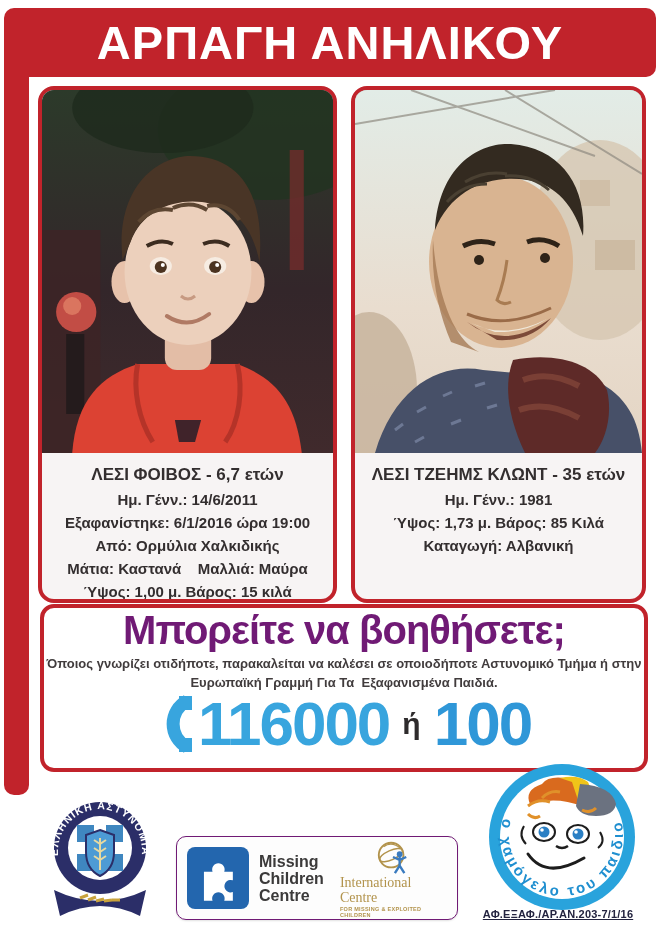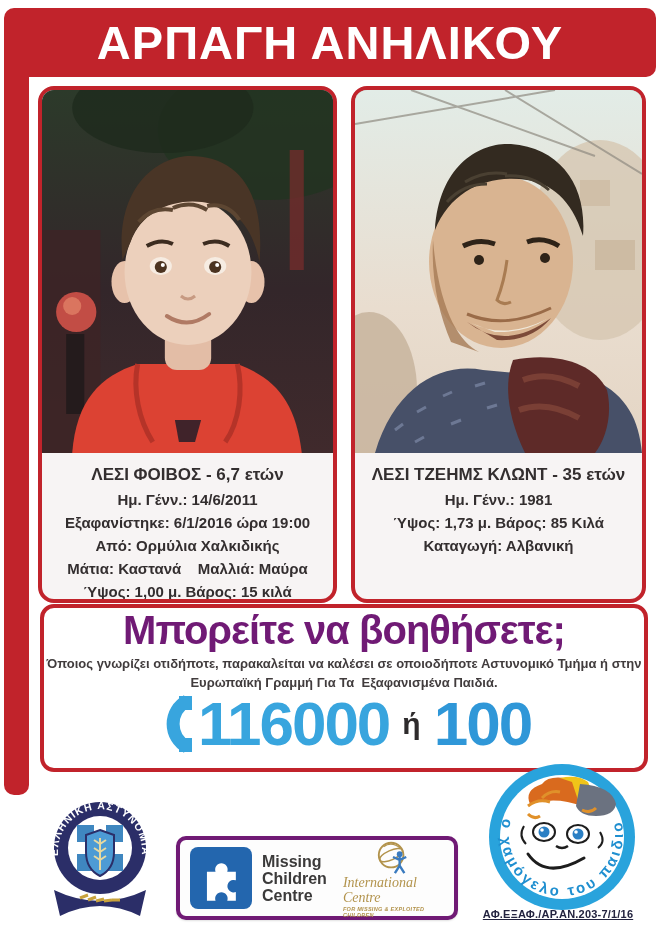--- a/index.html
+++ b/index.html
@@ -26,26 +26,26 @@
             border:4px solid #c1232b;border-radius:14px;text-align:center;}
   .help-title{font-size:40px;font-weight:bold;color:#701a75;letter-spacing:-1px;}
   .help-body{margin-top:3px;font-size:13px;font-weight:bold;color:#413c3d;line-height:16px;white-space:pre-wrap;}
   .phone-row{margin-top:2px;display:flex;align-items:center;justify-content:center;gap:5px;}
   .phone-num{font-size:62px;font-weight:bold;letter-spacing:-2px;color:#38a5de;line-height:62px;}
   .phone-num.secondary{color:#2f97d8;}
   .or{font-size:30px;font-weight:bold;color:#2e2b2c;padding:0 8px;}
   
   .police{position:absolute;left:50px;top:794px;width:100px;height:130px;}
   .mce-box{position:absolute;left:176px;top:836px;width:282px;height:84px;background:#fdfdfd;
-           border:4px solid #701a75;border-radius:10px;box-shadow:0 1px 2px rgba(0,0,0,.12);
+           border:1px solid #701a75;border-radius:10px;box-shadow:0 1px 2px rgba(0,0,0,.12);
            display:flex;align-items:center;padding:0 10px;box-sizing:border-box;gap:10px;}
   .mce-square{width:62px;height:62px;background:#2366ae;border-radius:8px;flex:0 0 auto;
               display:flex;align-items:center;justify-content:center;}
   .mce-text{color:#3b3a3a;font-weight:bold;font-size:16px;line-height:17px;text-align:left;}
-  .icmec{display:flex;flex-direction:column;align-items:center;margin-left:6px;flex:1;font-style:italic;}
+  .icmec{display:flex;flex-direction:column;align-items:center;margin-left:6px;flex:1;}
   .icmec-title{font-family:"Liberation Serif", serif;color:#b2934c;font-size:14px;line-height:15px;}
   .icmec-tagline{color:#b2934c;font-size:5.5px;font-weight:bold;letter-spacing:.3px;margin-top:1px;}
   .smile{position:absolute;left:484px;top:762px;width:156px;height:150px;}
   .ref-number{position:absolute;left:468px;top:908px;width:180px;text-align:center;
               font-size:11px;font-weight:bold;color:#23233f;letter-spacing:.2px;text-decoration:underline;}
 </style>
 </head>
 <body>
 
 <div class="poster">

